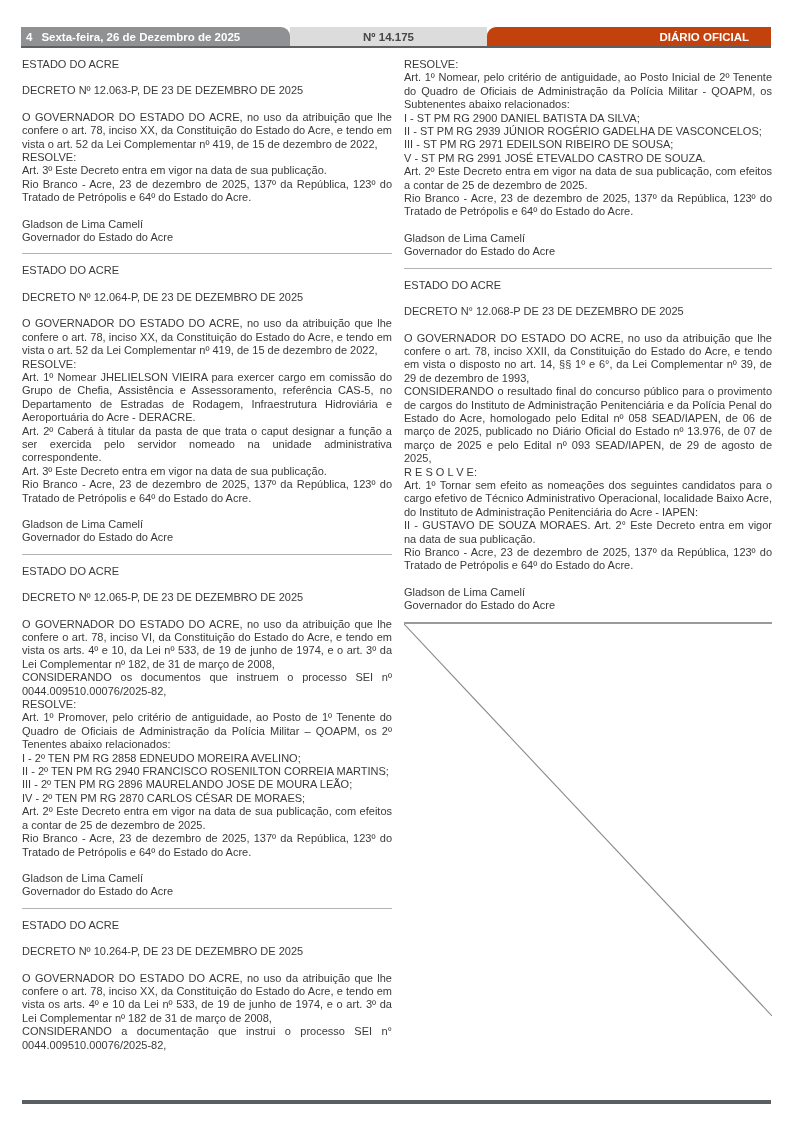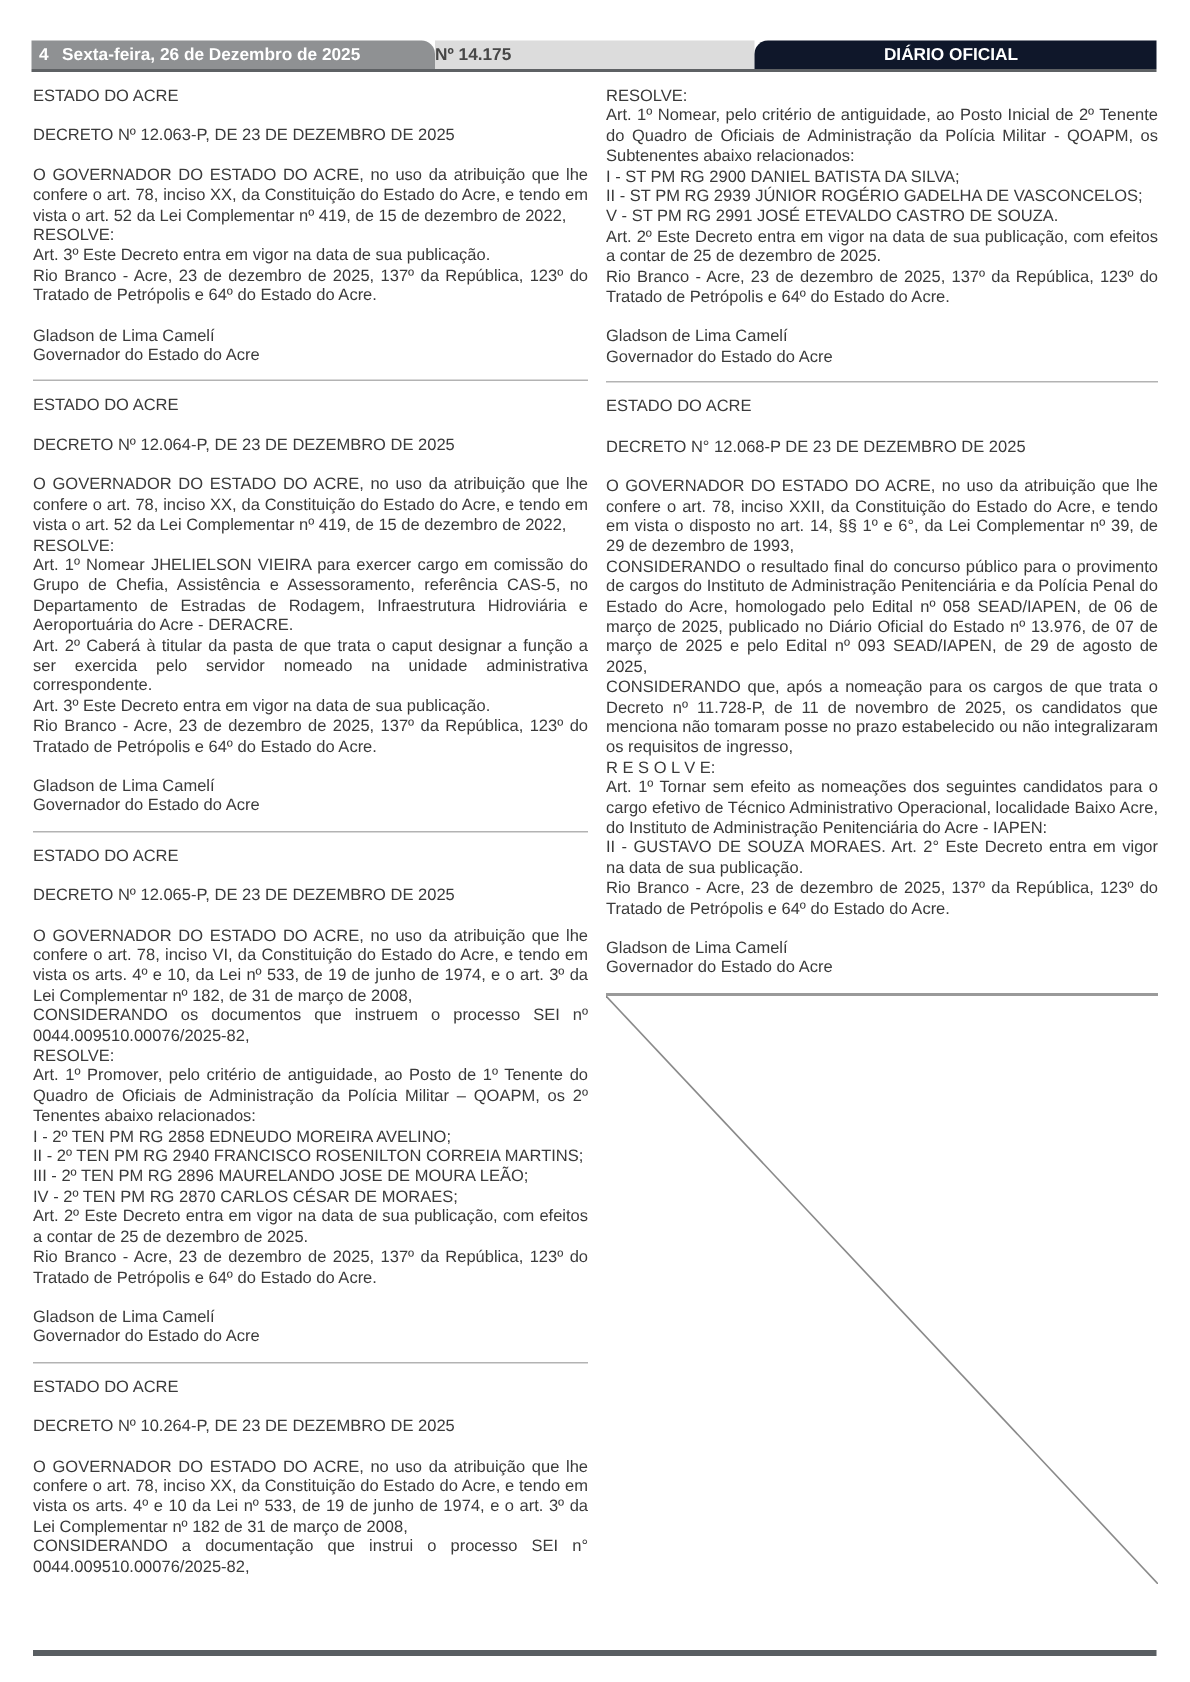--- a/index.html
+++ b/index.html
@@ -4,23 +4,23 @@
 <style>
   html,body{margin:0;padding:0;background:#ffffff;}
   .page{position:relative;width:793px;height:1121px;background:#ffffff;overflow:hidden;
         font-family:"Liberation Sans",sans-serif;color:#3a3a3a;}
   
   .masthead{position:absolute;left:21px;top:27px;width:750px;height:19px;display:flex;}
   .tab{font-size:11.5px;font-weight:bold;display:flex;align-items:center;}
   .tab-left{flex:0 0 265px;background:#8f9193;color:#ffffff;padding-left:4px;
             border-top-right-radius:9px;}
   .tab-left .pgnum{margin:0 9px 0 1px;}
-  .tab-mid{flex:1;background:#dcdcdc;color:#474747;justify-content:flex-start;}
-  .tab-right{flex:0 0 262px;background:#0f172a;color:#ffffff;justify-content:center;
-             padding-right:6px;border-top-left-radius:9px;}
+  .tab-mid{flex:1;background:#dcdcdc;color:#474747;justify-content:center;}
+  .tab-right{flex:0 0 262px;background:#c2410c;color:#ffffff;justify-content:flex-end;
+             padding-right:22px;border-top-left-radius:9px;}
   .masthead-rule{position:absolute;left:21px;top:46px;width:750px;height:2px;background:#5e6164;}
   
   .col{position:absolute;top:58px;font-size:11px;line-height:13.4px;}
   .col-left{left:22px;width:370px;}
   .col-right{left:404px;width:368px;}
   .ln{text-align:justify;}
   .gap{height:13px;}
   .hr{border:none;border-top:1px solid #b3b3b3;margin:9px 0 10px 0;height:0;}
   .hr-end{border-top:2px solid #9a9a9a;margin-bottom:0;}
   .diagonal{display:block;width:368px;}
@@ -115,38 +115,38 @@
     </section>
   </div>
 
   <div class="col col-right">
 
     <section>
       <div class="ln">RESOLVE:</div>
       <div class="ln">Art. 1º Nomear, pelo critério de antiguidade, ao Posto Inicial de 2º Tenente do Quadro de Oficiais de Administração da Polícia Militar - QOAPM, os Subtenentes abaixo relacionados:</div>
       <div class="ln">I - ST PM RG 2900 DANIEL BATISTA DA SILVA;</div>
       <div class="ln">II - ST PM RG 2939 JÚNIOR ROGÉRIO GADELHA DE VASCONCELOS;</div>
+      <div class="ln">III - ST PM RG 2971 EDEILSON RIBEIRO DE SOUSA;</div>
       <div class="ln">V - ST PM RG 2991 JOSÉ ETEVALDO CASTRO DE SOUZA.</div>
       <div class="ln">Art. 2º Este Decreto entra em vigor na data de sua publicação, com efeitos a contar de 25 de dezembro de 2025.</div>
       <div class="ln">Rio Branco - Acre, 23 de dezembro de 2025, 137º da República, 123º do Tratado de Petrópolis e 64º do Estado do Acre.</div>
       <div class="gap"></div>
       <div class="ln">Gladson de Lima Camelí</div>
       <div class="ln">Governador do Estado do Acre</div>
     </section>
 
     <hr class="hr">
 
     <section>
       <div class="ln">ESTADO DO ACRE</div>
       <div class="gap"></div>
       <div class="ln">DECRETO N° 12.068-P DE 23 DE DEZEMBRO DE 2025</div>
       <div class="gap"></div>
       <div class="ln">O GOVERNADOR DO ESTADO DO ACRE, no uso da atribuição que lhe confere o art. 78, inciso XXII, da Constituição do Estado do Acre, e tendo em vista o disposto no art. 14, §§ 1º e 6°, da Lei Complementar nº 39, de 29 de dezembro de 1993,</div>
       <div class="ln">CONSIDERANDO o resultado final do concurso público para o provimento de cargos do Instituto de Administração Penitenciária e da Polícia Penal do Estado do Acre, homologado pelo Edital nº 058 SEAD/IAPEN, de 06 de março de 2025, publicado no Diário Oficial do Estado nº 13.976, de 07 de março de 2025 e pelo Edital nº 093 SEAD/IAPEN, de 29 de agosto de 2025,</div>
-      <div class="ln">CONSIDERANDO que, após a nomeação para os cargos de que trata o Decreto nº 11.728-P, de 11 de novembro de 2025, os candidatos que menciona não tomaram posse no prazo estabelecido ou não integralizaram os requisitos de ingresso,</div>
       <div class="ln">R E S O L V E:</div>
       <div class="ln">Art. 1º Tornar sem efeito as nomeações dos seguintes candidatos para o cargo efetivo de Técnico Administrativo Operacional, localidade Baixo Acre, do Instituto de Administração Penitenciária do Acre - IAPEN:</div>
       <div class="ln">II - GUSTAVO DE SOUZA MORAES. Art. 2° Este Decreto entra em vigor na data de sua publicação.</div>
       <div class="ln">Rio Branco - Acre, 23 de dezembro de 2025, 137º da República, 123º do Tratado de Petrópolis e 64º do Estado do Acre.</div>
       <div class="gap"></div>
       <div class="ln">Gladson de Lima Camelí</div>
       <div class="ln">Governador do Estado do Acre</div>
     </section>
 
     <hr class="hr hr-end">

